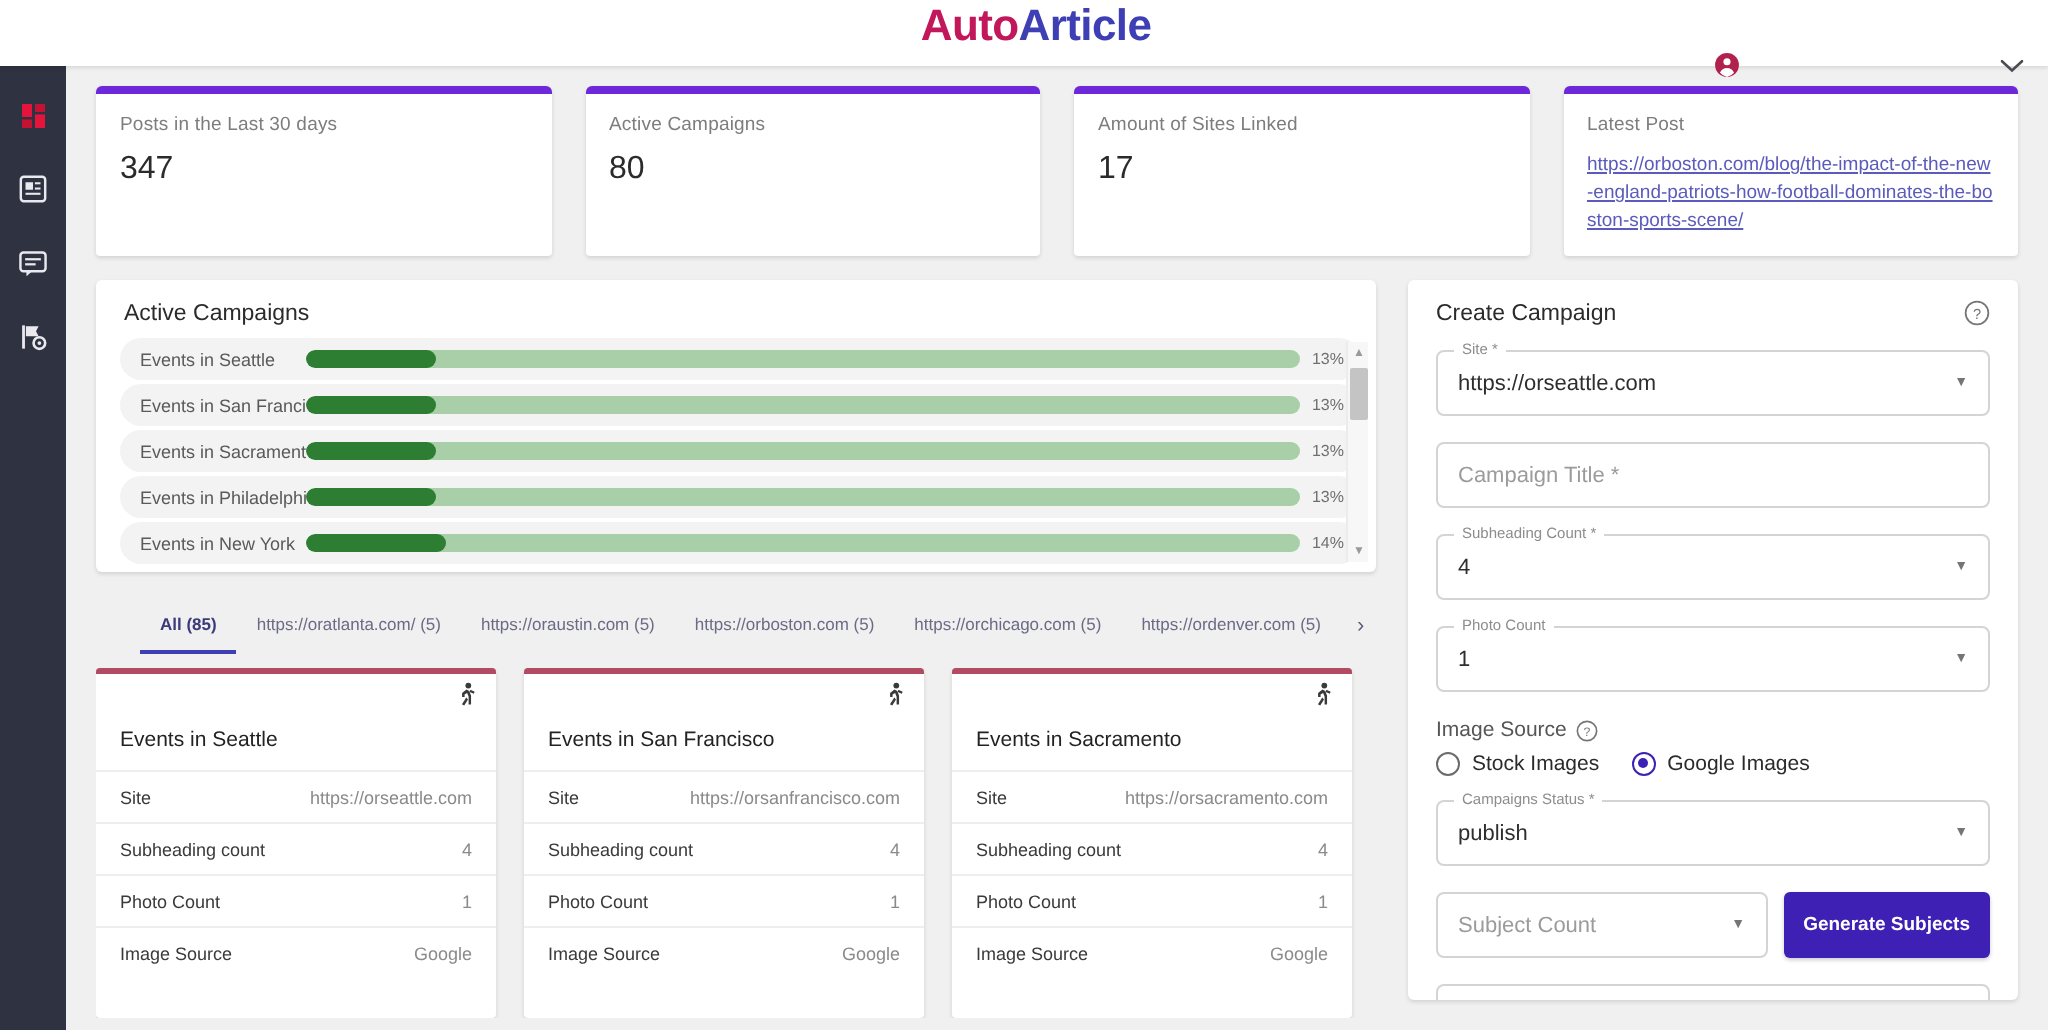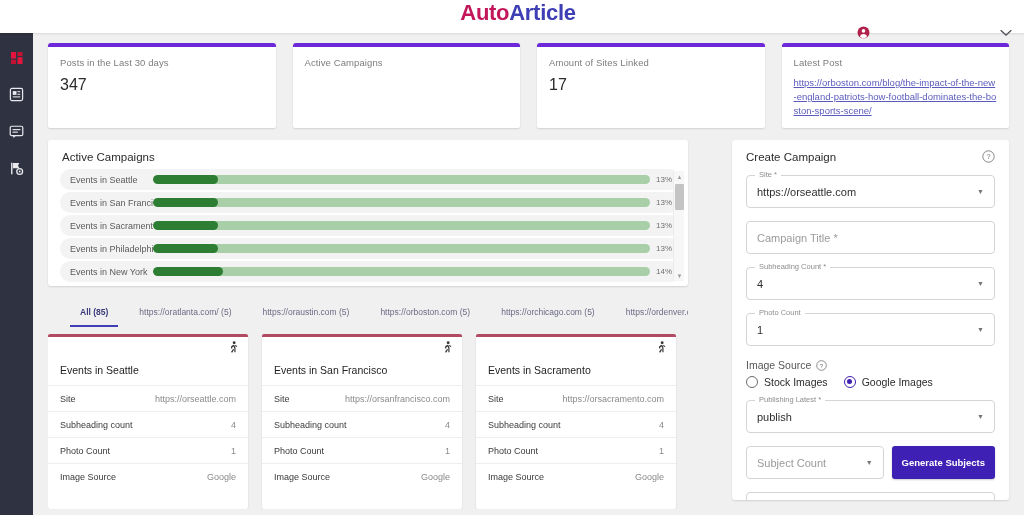--- a/index.html
+++ b/index.html
@@ -104,21 +104,21 @@
   }
 
   
   .lower {
     display: flex;
     padding: 12px 15px 0 15px;
     gap: 16px;
     align-items: flex-start;
   }
   .col-left { width: 640px; flex: 0 0 640px; }
-  .col-right { flex: 1 1 auto; margin-left: 28px; }
+  .col-right { flex: 1 1 auto; }
 
   
   .panel {
     background: #fff;
     border-radius: 3px;
     box-shadow: 0 1px 2px rgba(0,0,0,.13);
   }
   .panel-title {
     font-size: 11.5px;
     color: #2b2b2b;
@@ -193,21 +193,20 @@
   .vscroll .arrow.down { position: absolute; bottom: 0; left: 0; }
 
   
   .tabs-row {
     display: flex; align-items: center;
     height: 30px;
     margin-top: 12px;
     padding-left: 22px;
     overflow: hidden;
     position: relative;
-    gap: 11px;
   }
   .tab {
     font-size: 8.5px;
     color: #6b6b85;
     padding: 7px 10px 8px 10px;
     white-space: nowrap;
     cursor: pointer;
     border-bottom: 2px solid transparent;
   }
   .tab.active {
@@ -420,20 +419,21 @@
 
 <div class="content">
 
   <div class="stats-row">
     <div class="stat-card">
       <div class="stat-label">Posts in the Last 30 days</div>
       <div class="stat-value">347</div>
     </div>
     <div class="stat-card">
       <div class="stat-label">Active Campaigns</div>
+      <div class="stat-value">80</div>
     </div>
     <div class="stat-card">
       <div class="stat-label">Amount of Sites Linked</div>
       <div class="stat-value">17</div>
     </div>
     <div class="stat-card">
       <div class="stat-label">Latest Post</div>
       <a class="stat-link">https://orboston.com/blog/the-impact-of-the-new-england-patriots-how-football-dominates-the-boston-sports-scene/</a>
     </div>
   </div>
@@ -639,21 +639,21 @@
             <span class="radio-dot"></span>
             <span class="radio-text">Stock Images</span>
           </div>
           <div class="radio-opt sel">
             <span class="radio-dot"></span>
             <span class="radio-text">Google Images</span>
           </div>
         </div>
 
         <div class="mfield">
-          <span class="mlabel">Publishing Latest *</span>
+          <span class="mlabel">Campaigns Status *</span>
           <span class="mvalue">publish</span>
           <span class="mcaret">▼</span>
         </div>
 
         <div class="row-inline">
           <div class="mfield">
             <span class="mplaceholder">Subject Count</span>
             <span class="mcaret">▼</span>
           </div>
           <button class="gen-btn">Generate Subjects</button>

